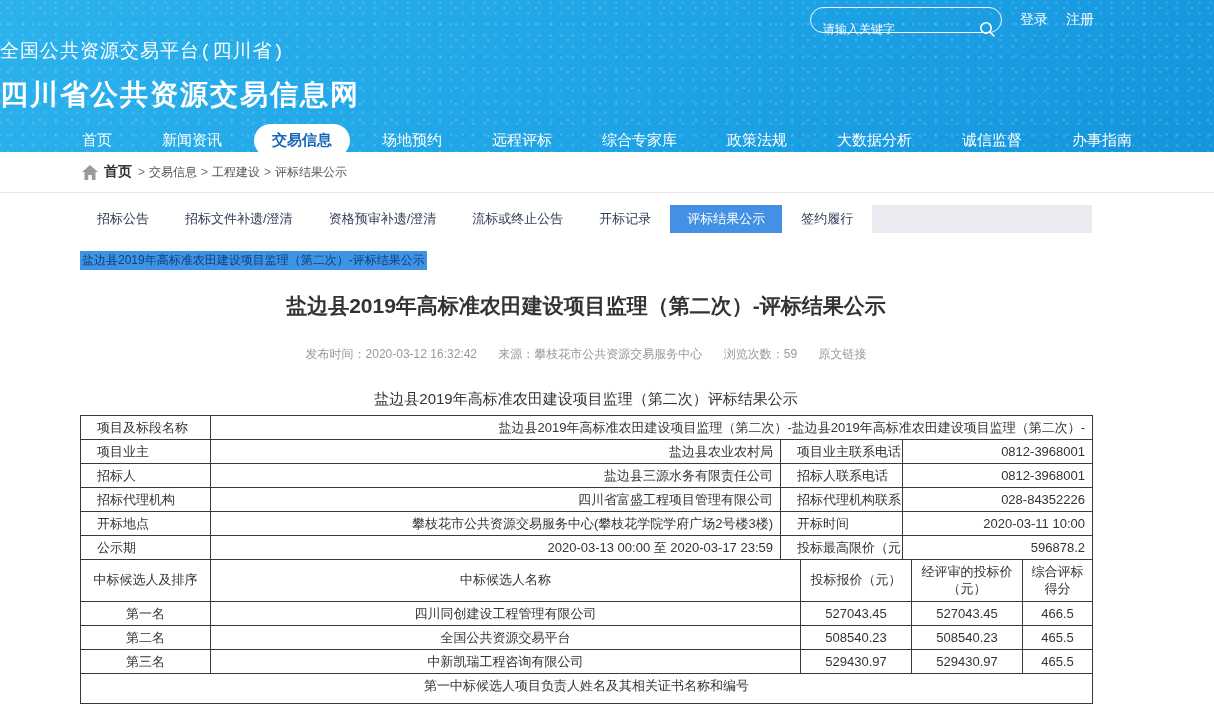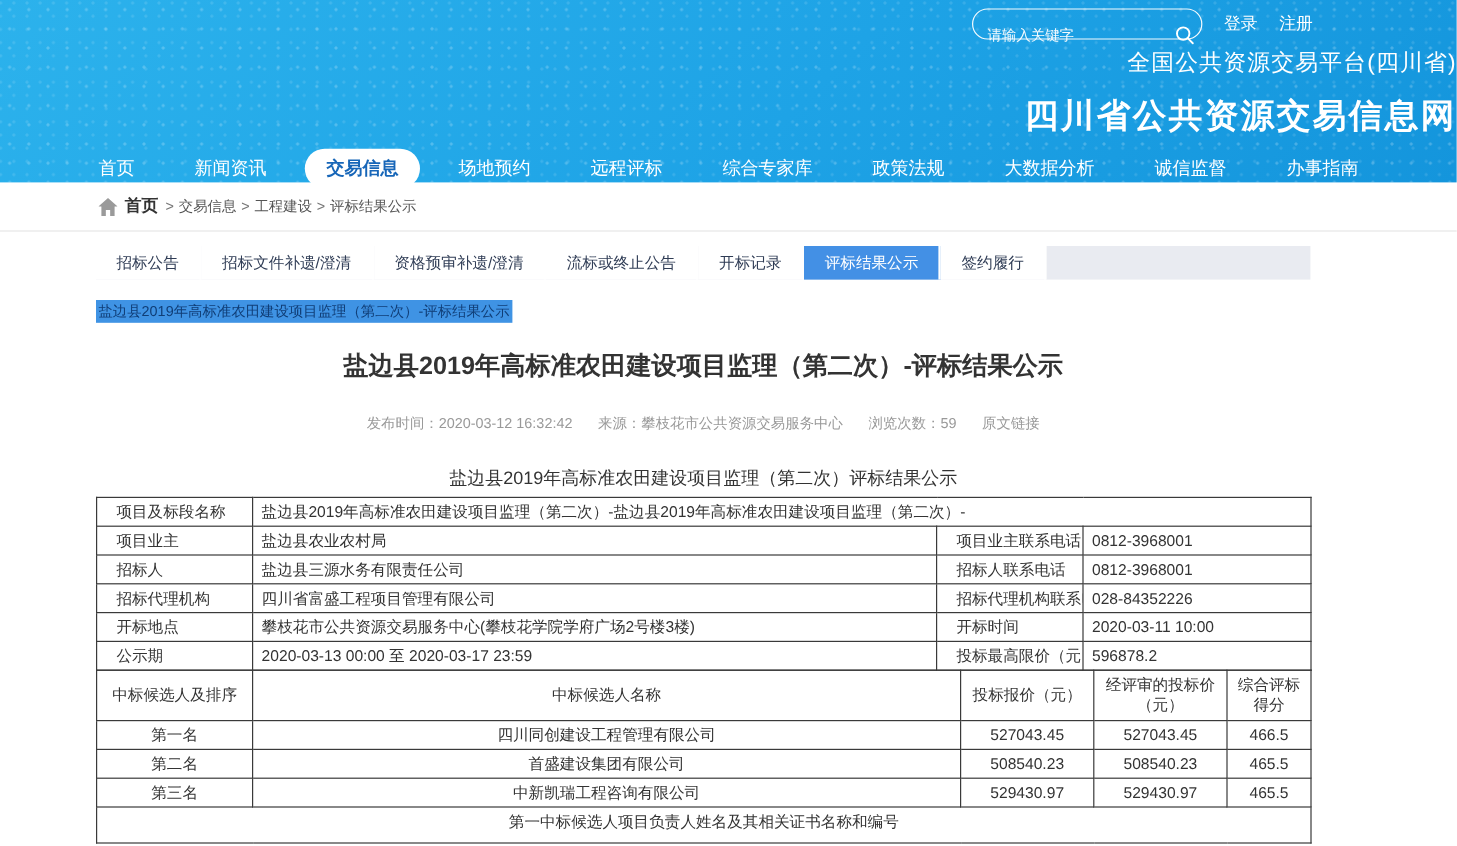--- a/index.html
+++ b/index.html
@@ -18,21 +18,21 @@
     color:#fff; position:relative;
   }
   .header-top{ display:flex; justify-content:flex-end; align-items:center;
     padding:7px 120px 0 0; gap:18px; }
   .search-box{ display:flex; align-items:center; width:192px; height:26px;
     border:1px solid rgba(255,255,255,0.95); border-radius:14px; padding:18px 8px 0 12px; }
   .search-box input{ flex:1; background:transparent; border:none; outline:none;
     color:#fff; font-size:12px; }
   .search-box input::placeholder{ color:rgba(255,255,255,0.95); }
   .auth-link{ color:#fff; font-size:14px; text-decoration:none; cursor:pointer; }
-  .site-titles{ text-align:right; margin-top:8px; line-height:1.25; }
+  .site-titles{ text-align:left; margin-top:8px; line-height:1.25;font-family:Liberation Mono, monospace; }
   .site-super{ font-size:19px; letter-spacing:1px; }
   .site-main{ font-size:28px; font-weight:bold; letter-spacing:2px; margin-top:14px; }
   .main-nav{ display:flex; justify-content:center; align-items:center;
     gap:14px; margin-top:10px; }
   .nav-item{ color:#fff; font-size:15px; padding:7px 18px; cursor:pointer;
     white-space:nowrap; border-radius:17px; }
   .nav-item.active{ background:#fff; color:#1766b8; font-weight:bold; }
 
   
   .breadcrumb-bar{ height:41px; background:#fff; border-bottom:1px solid #e6e6e6;
@@ -65,21 +65,21 @@
   .orig-link{ cursor:pointer; color:#999; }
 
   .table-title{ margin-top:27px; text-align:center; font-size:15px; color:#333; }
 
   table{ border-collapse:collapse; width:1012px; table-layout:fixed; }
   .tbl{ margin-top:6px; }
   .tbl2{ margin-top:-1px; }
   td,th{ border:1px solid #3a3a3a; font-size:13px; color:#333; font-weight:normal;
     height:24px; padding:1px 7px; overflow:hidden; white-space:nowrap; }
   .lbl{ text-align:left;padding-left:16px; }
-  .val{ text-align:left; }
+  .val{ text-align:right; }
   .tbl2 th{ text-align:center; height:42px; white-space:normal; line-height:1.25;
     padding:1px 4px; }
   .tbl2 td{ text-align:center; }
   .partial-cell{ text-align:left; vertical-align:top; padding-top:3px; height:30px; }
 </style>
 </head>
 <body>
 
 <div class="page-header">
   <div class="header-top">
@@ -221,21 +221,21 @@
     </tr>
     <tr>
       <td>第一名</td>
       <td>四川同创建设工程管理有限公司</td>
       <td>527043.45</td>
       <td>527043.45</td>
       <td>466.5</td>
     </tr>
     <tr>
       <td>第二名</td>
-      <td>首盛建设集团有限公司</td>
+      <td>全国公共资源交易平台</td>
       <td>508540.23</td>
       <td>508540.23</td>
       <td>465.5</td>
     </tr>
     <tr>
       <td>第三名</td>
       <td>中新凯瑞工程咨询有限公司</td>
       <td>529430.97</td>
       <td>529430.97</td>
       <td>465.5</td>

